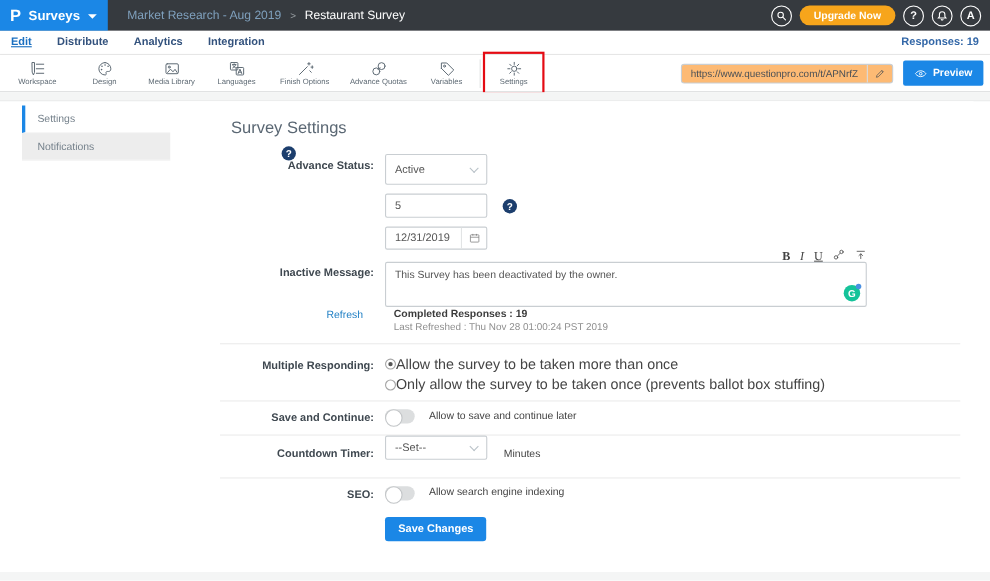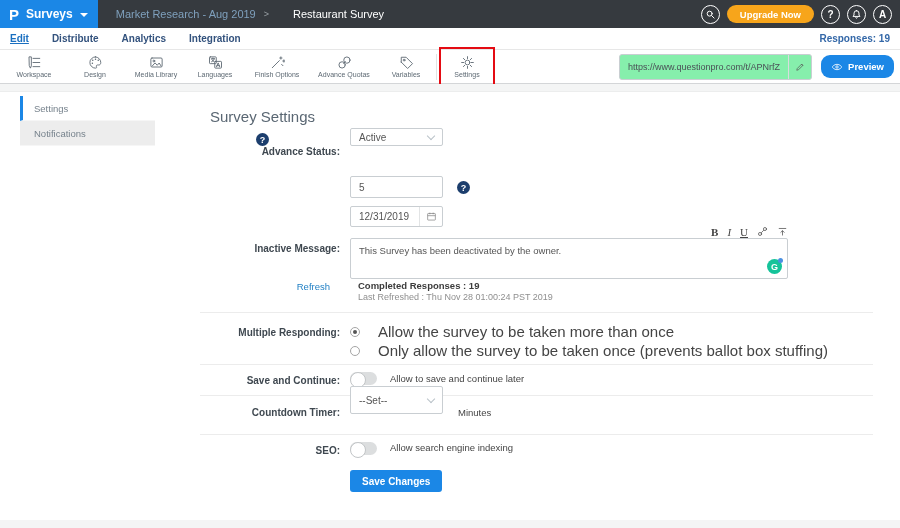--- a/index.html
+++ b/index.html
@@ -8,46 +8,46 @@
 
   
   .topbar { position:absolute; top:0; left:0; width:900px; height:28px; background:#363a3f; display:flex; align-items:center; }
   .logo-block { background:#1b87e6; height:28px; display:flex; align-items:center; padding:0 10px 0 9px; gap:7px; cursor:pointer; }
   .logo-glyph { color:#fff; font-size:15px; font-weight:bold; line-height:1; }
   .product-name { color:#fff; font-size:12px; font-weight:600; }
   .caret-down { width:0; height:0; border-left:4px solid transparent; border-right:4px solid transparent; border-top:4px solid #fff; margin-top:2px; }
   .breadcrumb { display:flex; align-items:center; gap:8px; margin-left:18px; font-size:11px; }
   .bc-parent { color:#7fa0bd; cursor:pointer; }
   .bc-sep { color:#9aa0a5; font-size:9px; }
-  .bc-current { color:#fff;margin-left:16px; }
+  .bc-current { color:#fff; }
   .topbar-right { margin-left:auto; display:flex; align-items:center; gap:7px; margin-right:8px; }
   .circle-btn { width:19px; height:19px; border:1.5px solid #fff; border-radius:50%; display:flex; align-items:center; justify-content:center; color:#fff; font-size:10px; font-weight:bold; cursor:pointer; }
   .circle-btn svg { width:11px; height:11px; stroke:#fff; fill:none; stroke-width:1.8; stroke-linecap:round; }
   .upgrade-btn { background:#f7a51b; border:none; border-radius:9px; height:18px; padding:0 13px; color:#fff; font-size:9.5px; font-weight:bold; cursor:pointer; font-family:inherit; }
 
   
   .subnav { position:absolute; top:28px; left:0; width:900px; height:22px; background:#fff; border-bottom:1px solid #e7e7e7; display:flex; align-items:center; padding:0 10px; gap:23px; }
   .subnav-item { font-size:10px; font-weight:bold; color:#33527d; cursor:pointer; }
   .subnav-item.active { color:#1a6fc0; text-decoration:underline; }
   .responses-count { margin-left:auto; font-size:10px; font-weight:bold; color:#3468a8; }
 
   
   .toolbar { position:absolute; top:50px; left:0; width:900px; height:34px; background:#fff; border-bottom:1px solid #d4d6d8; box-shadow:0 1px 2px rgba(0,0,0,.05); display:flex; align-items:center; padding-left:4px; }
   .tb-item { display:flex; flex-direction:column; align-items:center; justify-content:center; gap:1px; cursor:pointer; height:33px; }
   .tb-item svg { width:15px; height:15px; stroke:#5d6973; fill:none; stroke-width:1.2; stroke-linecap:round; stroke-linejoin:round; }
   .tb-item svg .dot { fill:#5d6973; stroke:none; }
   .tb-label { font-size:7px; color:#5d6973; white-space:nowrap; }
   .tb-sep { width:1px; height:26px; background:#e2e3e4; margin:0 2px; }
   .red-frame { border:2px solid #e40b13; padding:1px 6px; }
   .toolbar-right { margin-left:auto; display:flex; align-items:center; gap:9px; margin-right:6px; }
-  .url-box { display:flex; align-items:center; height:26px; border:1px solid #c9ced2; border-radius:3px; background:#86efac; }
+  .url-box { display:flex; align-items:center; height:18px; border:1px solid #c9ced2; border-radius:3px; background:#fdba74; }
   .url-text { font-size:9px; color:#4a5056; padding:0 8px; }
   .url-edit { border-left:1px solid #d9dcde; height:100%; display:flex; align-items:center; padding:0 6px; cursor:pointer; }
   .url-edit svg { width:10px; height:10px; stroke:#555; fill:none; stroke-width:1.4; }
-  .preview-btn { display:flex; align-items:center; gap:5px; background:#1b87e6; border:none; border-radius:9px; height:23px; padding:0 10px; color:#fff; font-size:9.5px; font-weight:bold; cursor:pointer; font-family:inherit; }
+  .preview-btn { display:flex; align-items:center; gap:5px; background:#1b87e6; border:none; border-radius:2px; height:23px; padding:0 10px; color:#fff; font-size:9.5px; font-weight:bold; cursor:pointer; font-family:inherit; }
   .preview-btn svg { width:12px; height:12px; stroke:#fff; fill:none; stroke-width:1.4; }
 
   
   .content { position:absolute; top:84px; left:0; width:900px; height:444px; background:#fff; }
   .content-top-strip { position:absolute; top:0; left:0; width:900px; height:8px; background:#f4f5f5; border-bottom:1px solid #eceded; }
   .bottom-strip { position:absolute; bottom:0; left:0; width:900px; height:8px; background:#f4f5f5; }
 
   .sidebar { position:absolute; top:12px; left:20px; width:135px; }
   .side-item { height:25px; display:flex; align-items:center; padding-left:14px; font-size:9.5px; color:#76828c; background:#ededed; border-bottom:1px solid #f6f6f6; cursor:pointer; }
   .side-item.active { background:#fff; border-left:3px solid #1b87e6; padding-left:11px; }
@@ -70,21 +70,21 @@
   .textarea { position:absolute; left:195px; top:146px; width:438px; height:41px; border:1px solid #c9ced2; border-radius:2px; padding:6px 8px; font-size:9.5px; color:#555; background:#fff; }
   .grammarly { position:absolute; right:5px; bottom:4px; width:15px; height:15px; border-radius:50%; background:#15c39a; color:#fff; font-size:9px; font-weight:bold; display:flex; align-items:center; justify-content:center; }
   .grammarly::after { content:""; position:absolute; top:-1px; right:-1px; width:5px; height:5px; border-radius:50%; background:#4a90e2; }
 
   .refresh-link { position:absolute; left:0; width:185px; top:189px; text-align:right; padding-right:10px; font-size:9.5px; color:#1f7fc4; cursor:pointer; }
   .completed { position:absolute; left:203px; top:188px; font-size:9.5px; font-weight:bold; color:#3c3c3c; }
   .last-refreshed { position:absolute; left:203px; top:200px; font-size:9px; color:#8f8f8f; }
 
   .divider { position:absolute; left:45px; right:12px; border-top:1px solid #ececec; }
 
-  .radio-row { display:flex; align-items:center; gap:18px; font-size:15px; color:#444; cursor:pointer; }
+  .radio-row { display:flex; align-items:center; gap:0; font-size:13px; color:#444; cursor:pointer; }
   .radio { width:10px; height:10px; border:1px solid #a5a5a5; border-radius:50%; background:#fff; position:relative; flex:0 0 auto; }
   .radio.checked::after { content:""; position:absolute; left:2px; top:2px; width:4px; height:4px; border-radius:50%; background:#555; }
 
   .toggle { width:27px; height:13px; border-radius:7px; background:#dcdedf; position:relative; cursor:pointer; flex:0 0 auto; }
   .toggle::after { content:""; position:absolute; left:0; top:-0.5px; width:14px; height:14px; border-radius:50%; background:#fff; border:1px solid #c2c5c7; }
   .toggle-text { font-size:9.5px; color:#444; }
 
   .save-btn { position:absolute; left:195px; top:378px; background:#1b87e6; border:none; border-radius:3px; height:22px; padding:0 12px; color:#fff; font-size:10px; font-weight:bold; cursor:pointer; font-family:inherit; }
 
   .cal-icon { margin-left:auto; padding-left:6px; border-left:1px solid #e2e4e5; height:100%; display:flex; align-items:center; }
@@ -225,21 +225,21 @@
     <div class="side-item">Notifications</div>
   </div>
 
   <div class="main">
     <div class="page-title">
       <span>Survey Settings</span>
       <span class="help-badge">?</span>
     </div>
 
     <div class="flabel" style="top:54px">Advance Status:</div>
-    <div class="ctl box selectbox" style="top:36px; width:93px; height:18px">
+    <div class="ctl box selectbox" style="top:48px; width:93px; height:28px">
       <span>Active</span>
       <span class="chev"></span>
     </div>
 
     <input class="ctl box" style="top: 84px; width: 93px; height: 22px;" value="5">
     <span class="help-badge" style="position:absolute; left:302px; top:89px">?</span>
 
     <div class="ctl box" style="top:114px; width:93px; height:21px; padding-right:0">
       <span>12/31/2019</span>
       <span class="cal-icon">
@@ -294,21 +294,21 @@
 
     <div class="flabel" style="top:283px">Save and Continue:</div>
     <div class="ctl" style="top:280px; display:flex; align-items:center; gap:13px">
       <span class="toggle"></span>
       <span class="toggle-text">Allow to save and continue later</span>
     </div>
 
     <div class="divider" style="top:303px"></div>
 
     <div class="flabel" style="top:315px">Countdown Timer:</div>
-    <div class="ctl box selectbox" style="top:294px; width:93px; height:28px">
+    <div class="ctl box selectbox" style="top:304px; width:93px; height:22px">
       <span>--Set--</span>
       <span class="chev"></span>
     </div>
     <span style="position:absolute; left:303px; top:315px; font-size:9.5px; color:#444">Minutes</span>
 
     <div class="divider" style="top:342px"></div>
 
     <div class="flabel" style="top:353px">SEO:</div>
     <div class="ctl" style="top:350px; display:flex; align-items:flex-start; gap:13px">
       <span class="toggle"></span>

